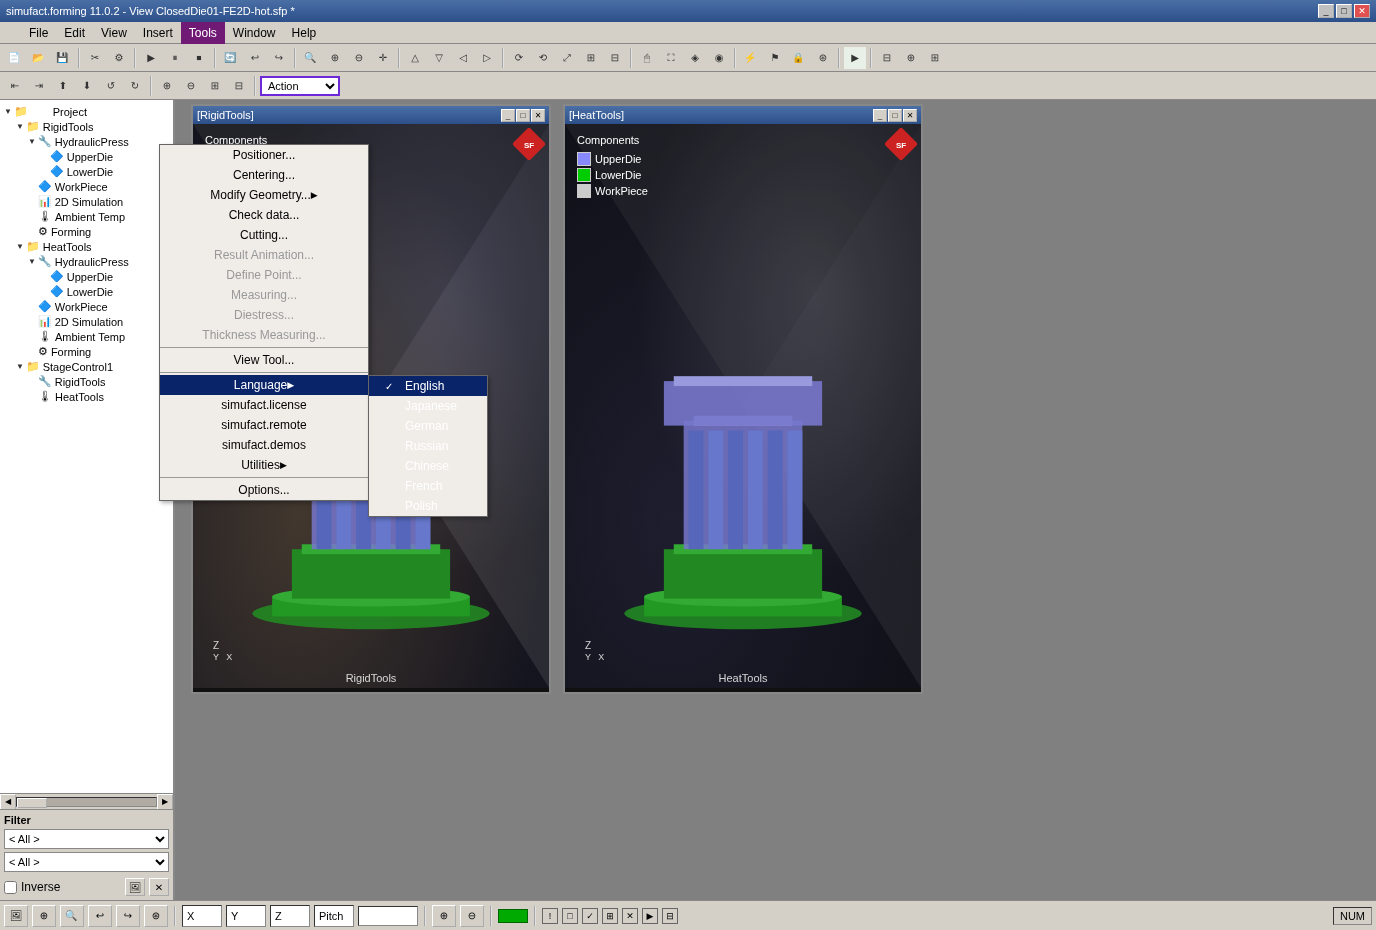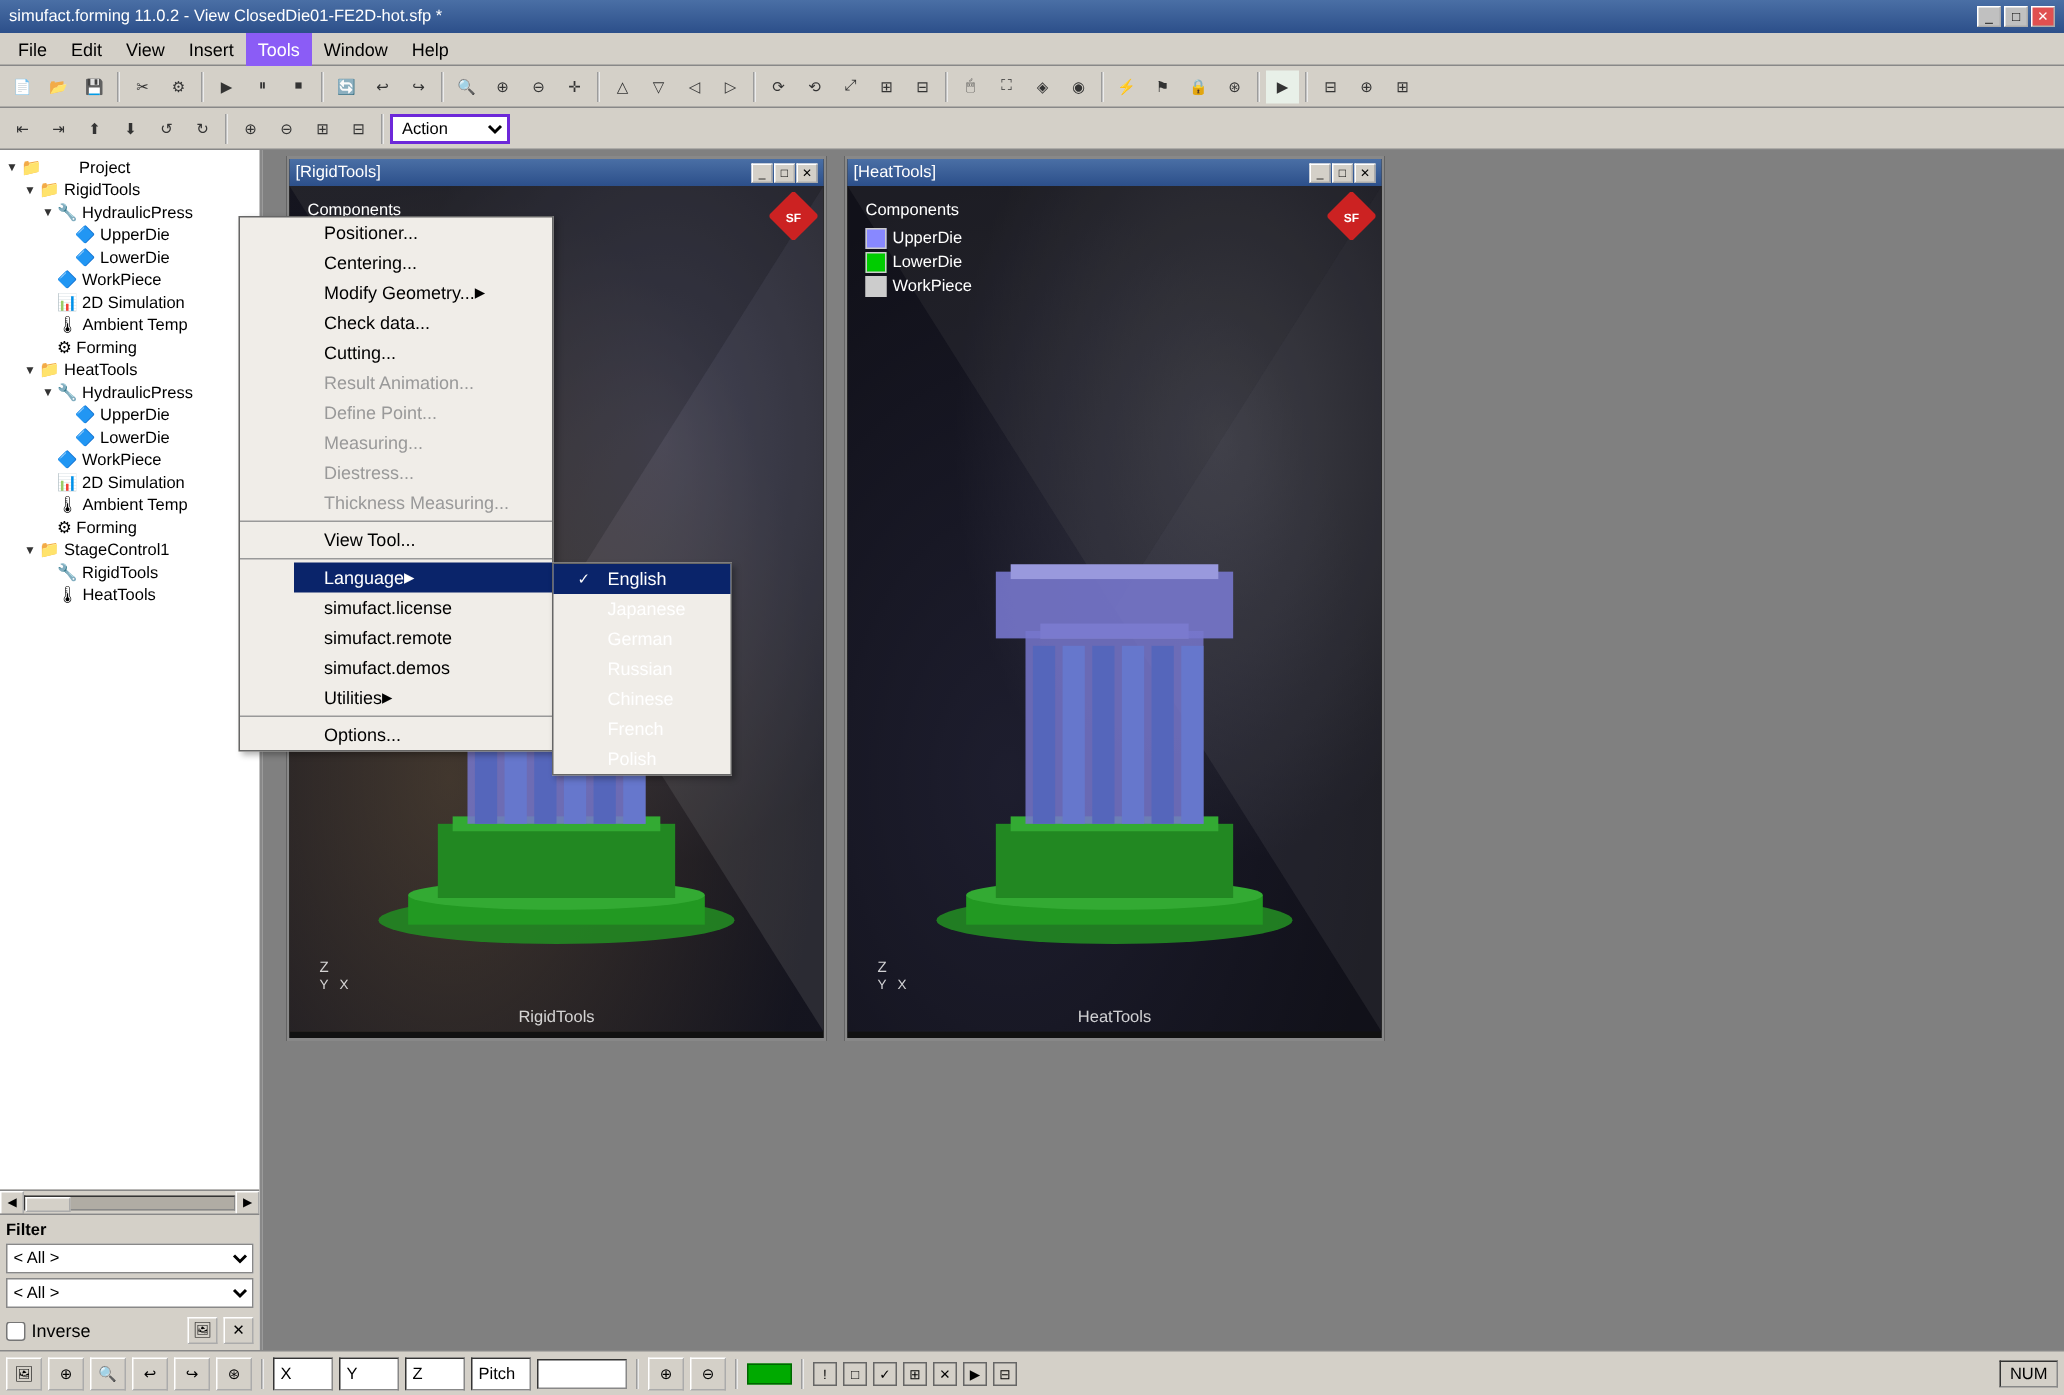--- a/index.html
+++ b/index.html
@@ -40,33 +40,33 @@
       cursor: pointer;
       color: #000;
     }
 
     
     #menu-bar {
       background: #d4d0c8;
       height: 22px;
       display: flex;
       align-items: center;
-      padding: 0 4px;
+      padding: 0 21px;
       border-bottom: 1px solid #888;
     }
     .menu-item {
       padding: 2px 8px;
       cursor: pointer;
       font-size: 12px;
       height: 22px;
       display: flex;
       align-items: center;
     }
     .menu-item:hover, .menu-item.active {
-      background: #8b5cf6;
+      background: #701a75;
       color: white;
     }
 
     
     .toolbar {
       background: #d4d0c8;
       height: 28px;
       display: flex;
       align-items: center;
       padding: 2px 4px;
@@ -277,23 +277,22 @@
       box-shadow: 2px 2px 4px rgba(0,0,0,0.3);
       z-index: 1000;
       min-width: 200px;
     }
     .menu-dropdown-item {
       padding: 3px 20px 3px 20px;
       cursor: pointer;
       font-size: 12px;
       display: flex;
       align-items: center;
-      justify-content: flex-start;
+      justify-content: center;
       white-space: nowrap;
-      margin-left: 36px;
     }
     .menu-dropdown-item:hover, .menu-dropdown-item.active {
       background: #0a246a;
       color: white;
     }
     .menu-dropdown-item.disabled {
       color: #999;
       cursor: default;
     }
     .menu-dropdown-separator {

